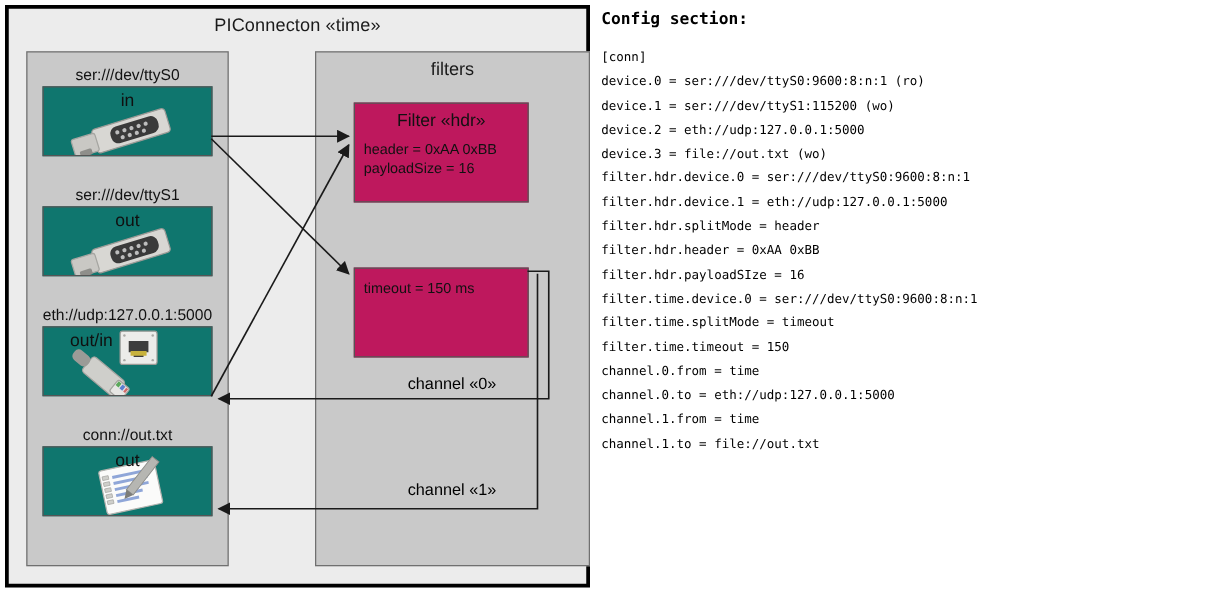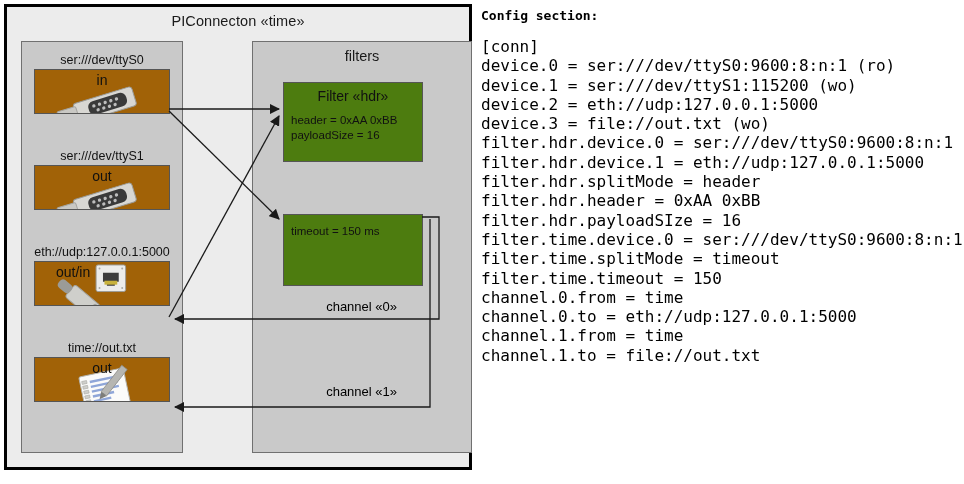--- a/index.html
+++ b/index.html
@@ -82,22 +82,22 @@
     height: 17px;
     line-height: 17px;
     white-space: nowrap;
   }
   .device-caption.wide {
     margin-left: -18px;
     width: 172px;
   }
   .device-box {
     position: relative;
-    height: 45px;
-    background: #a16207;
+    height: 56px;
+    background: #0f766e;
     border: 1.5px solid #555555;
     box-sizing: border-box;
     overflow: hidden;
   }
   .device-dir {
     position: absolute;
     top: 2px;
     left: 0;
     width: 100%;
     text-align: center;
@@ -112,21 +112,21 @@
     margin-left: 16px;
   }
   .device-art {
     position: absolute;
     inset: 0;
   }
 
   
   .filter-box {
     position: absolute;
-    background: #4d7c0f;
+    background: #be185d;
     border: 1.5px solid #555555;
     box-sizing: border-box;
     left: 30px;
     width: 140px;
   }
   #filter-hdr-box { top: 40px; height: 80px; }
   #filter-time-box { top: 172px; height: 72px; }
 
   .filter-title {
     text-align: center;
@@ -171,21 +171,21 @@
   }
   #config-heading {
     font-family: "DejaVu Sans Mono", monospace;
     font-weight: bold;
     font-size: 13px;
     color: #000000;
     margin-bottom: 14px;
   }
   #config-lines {
     font-family: "DejaVu Sans Mono", monospace;
-    font-size: 16px;
+    font-size: 10px;
     line-height: 19.3px;
     color: #000000;
     white-space: pre;
   }
   .cfg-line { white-space: pre; }
 </style>
 </head>
 <body>
 
 <div id="diagram-root">
@@ -264,21 +264,21 @@
             <rect x="59" y="35" width="3" height="4" fill="#5ba85b"></rect>
             <rect x="63" y="35" width="3" height="4" fill="#5b7fd0"></rect>
             <rect x="67" y="35" width="2" height="4" fill="#d06a6a"></rect>
             <rect x="16" y="35" width="15" height="10" rx="4" fill="#9b9b97"></rect>
           </g>
         </svg>
       </div>
     </div>
 
     <div class="device-entry" style="top:298px;">
-      <div class="device-caption">time://out.txt</div>
+      <div class="device-caption">conn://out.txt</div>
       <div class="device-box">
         <div class="device-dir">out</div>
         <svg class="device-art" viewBox="0 0 136 58">
           <g transform="rotate(-12 72 34)">
             <rect x="48" y="14" width="46" height="36" rx="2" fill="#fbfbfa" stroke="#b3b3af" stroke-width="1"></rect>
             <g fill="#8fa6d8">
               <rect x="58" y="20" width="28" height="2.4"></rect>
               <rect x="58" y="25" width="28" height="2.4"></rect>
               <rect x="58" y="30" width="28" height="2.4"></rect>
               <rect x="58" y="35" width="22" height="2.4"></rect>

